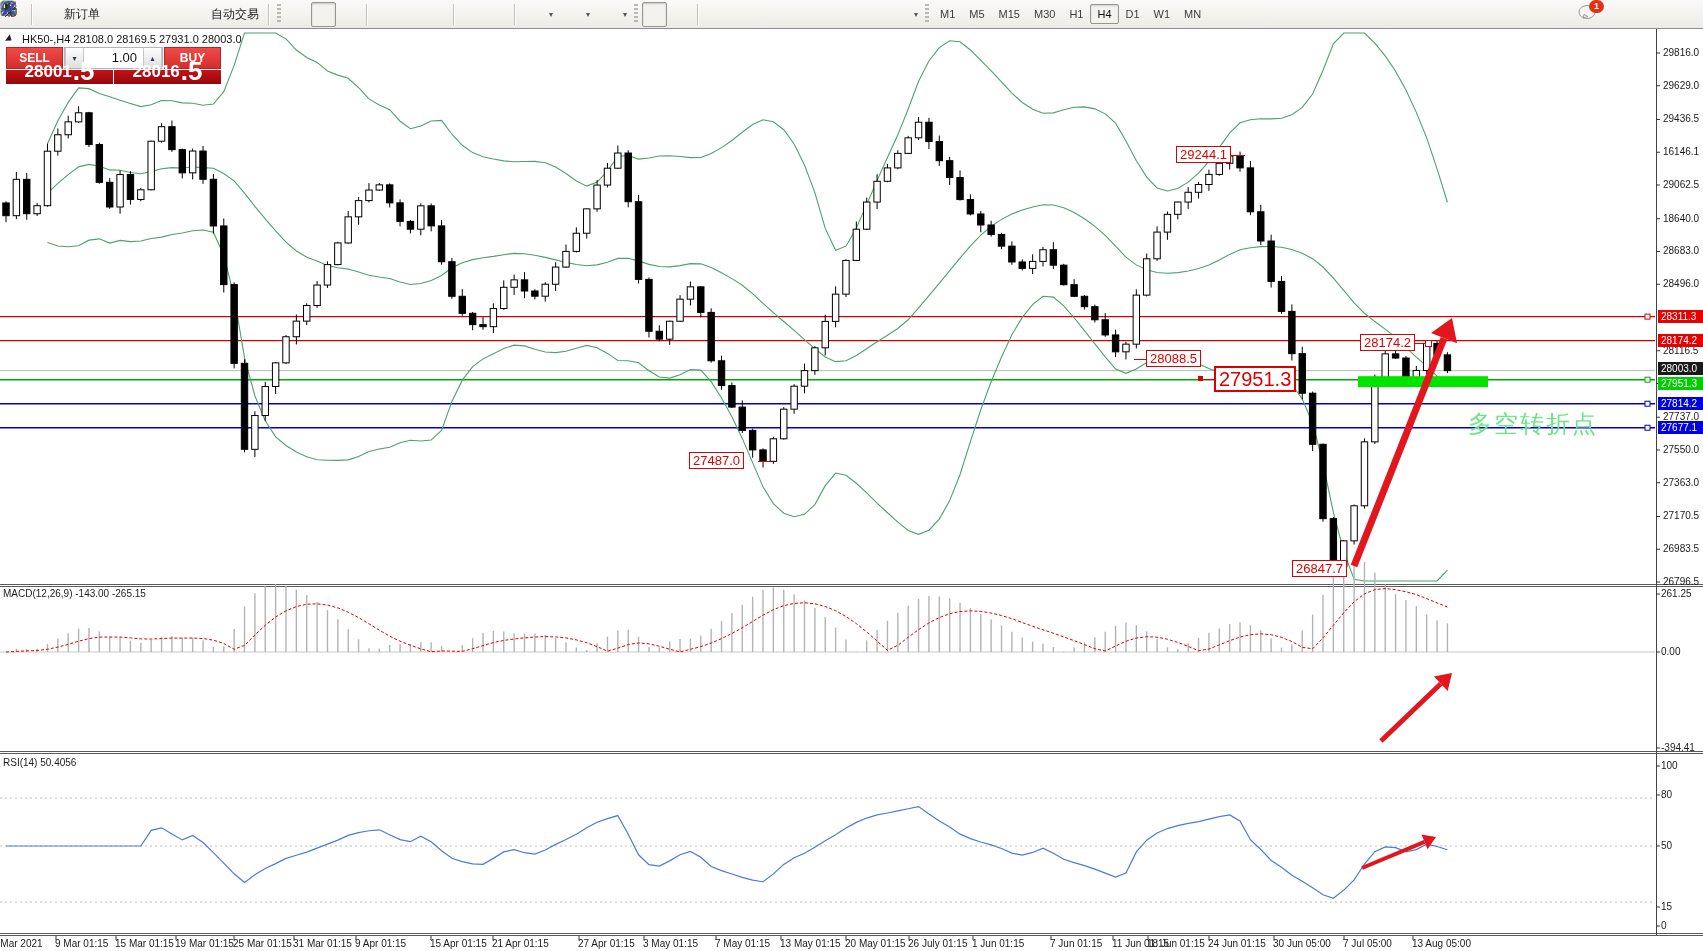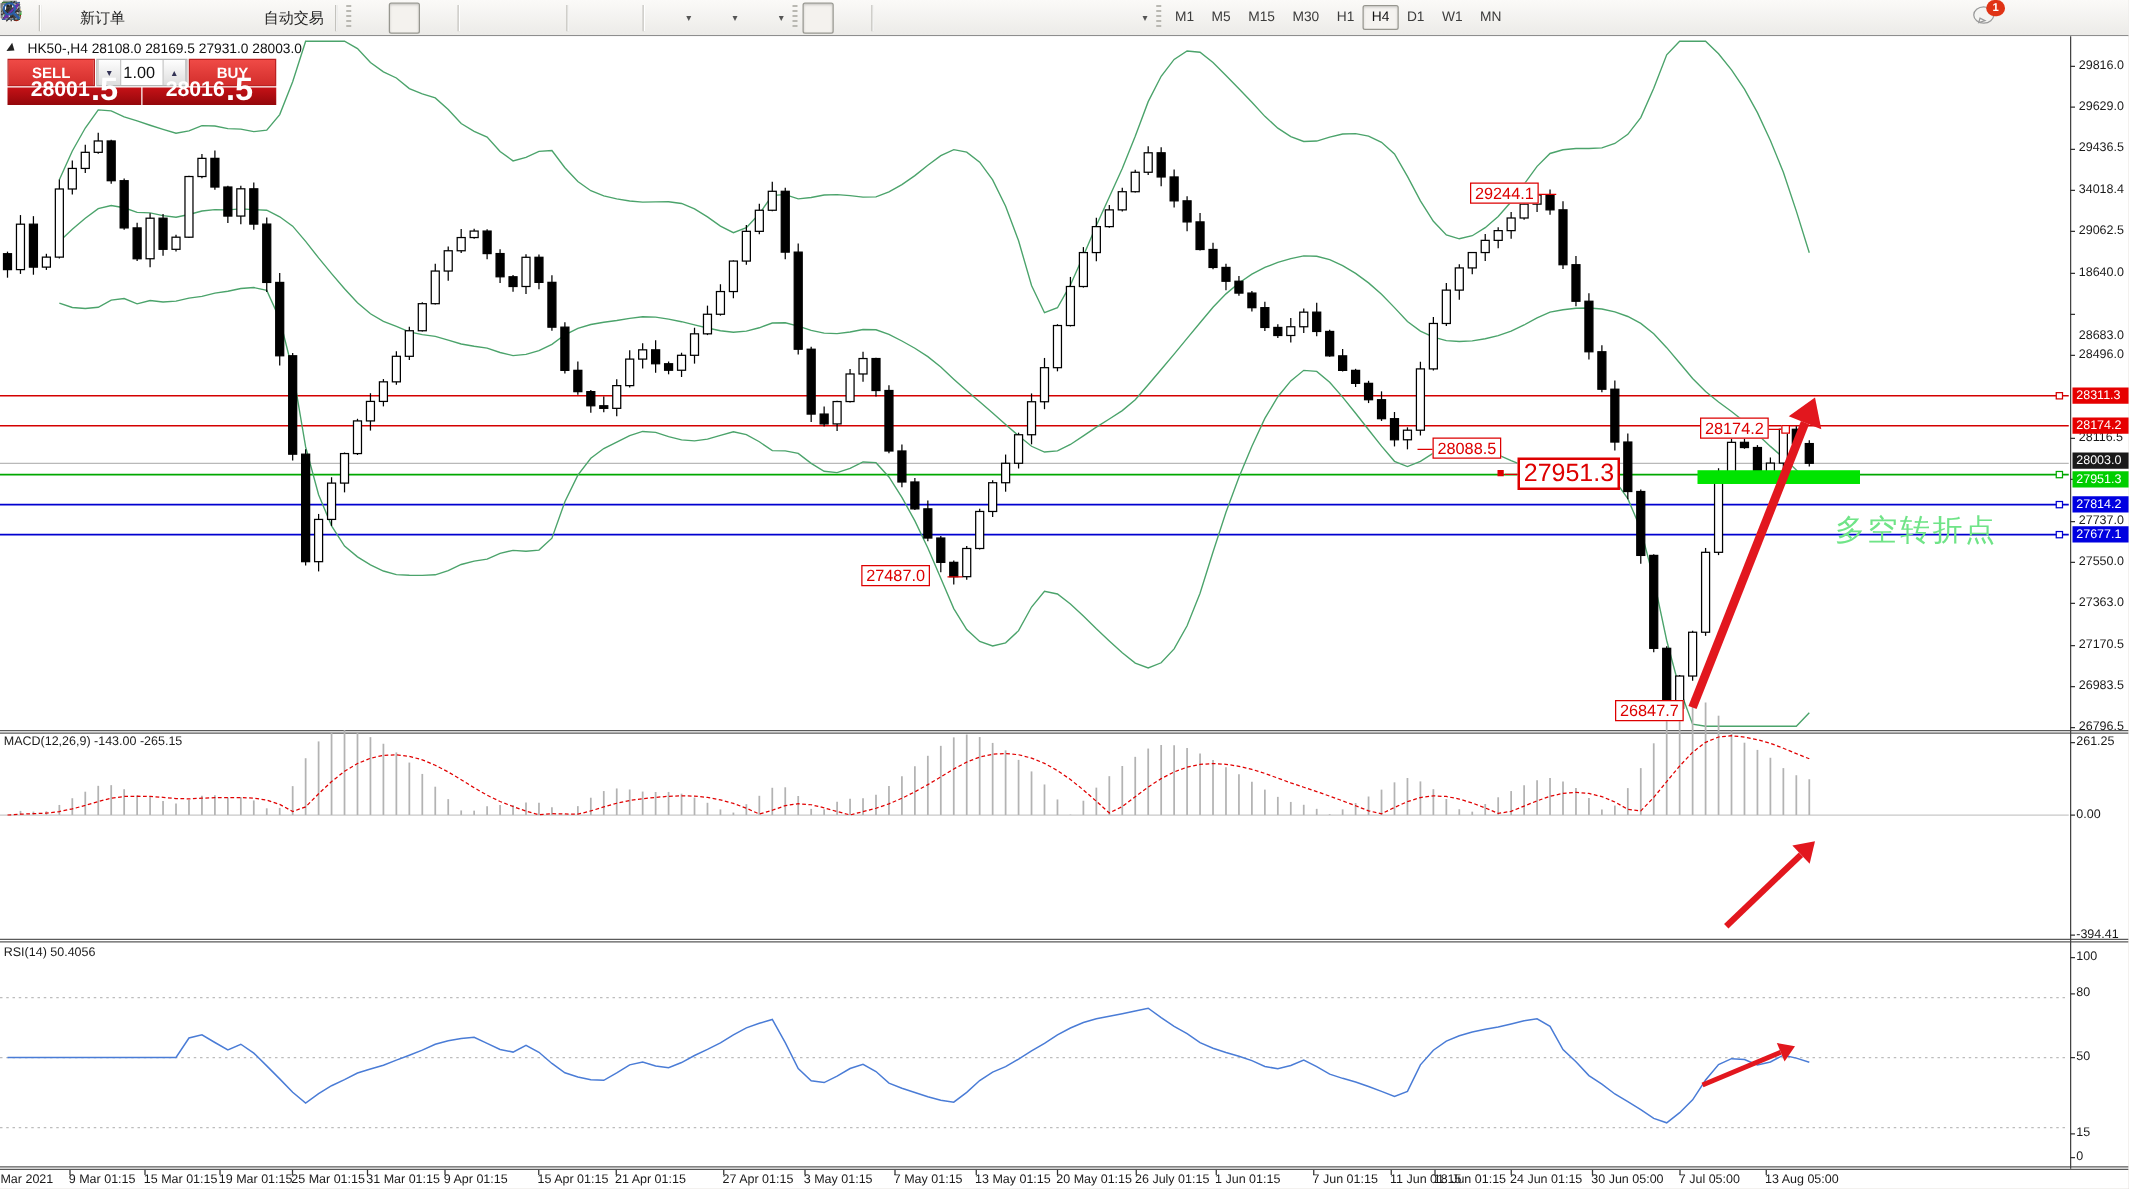--- a/index.html
+++ b/index.html
@@ -24,21 +24,21 @@
   #noti-wrap{position:relative;width:24px;height:24px;}
   #noti-badge{position:absolute;right:-3px;top:-2px;min-width:13px;height:13px;border-radius:8px;
     background:#e03315;color:#fff;font-size:9px;line-height:13px;text-align:center;font-weight:bold;padding:0 1px;}
   
   #chart-title{position:absolute;left:22px;top:33px;font-size:11px;color:#111;}
   #title-tri{position:absolute;left:7px;top:35px;width:0;height:0;
      border-left:5px solid #222;border-top:4px solid transparent;border-bottom:4px solid transparent;
      transform:rotate(35deg);}
   #trade{position:absolute;left:6px;top:47px;width:215px;}
   .trow1{display:flex;height:22px;gap:1px;}
-  .btn-sell,.btn-buy{width:70px;background:linear-gradient(#ef4a46,#d32e2c);color:#fff;font-size:12px;
+  .btn-sell,.btn-buy{width:57px;background:linear-gradient(#ef4a46,#d32e2c);color:#fff;font-size:12px;
      font-weight:bold;display:flex;align-items:center;justify-content:center;border:1px solid #b22;box-sizing:border-box;}
   .vol-wrap{flex:1;display:flex;border:1px solid #b5b5b5;background:#fff;box-sizing:border-box;}
   .vol-btn{width:17px;background:linear-gradient(#fefefe,#dedede);color:#335;font-size:8px;
      display:flex;align-items:center;justify-content:center;border-left:1px solid #c8c8c8;border-right:1px solid #c8c8c8;}
   .vol-val{flex:1;font-size:13px;color:#111;text-align:right;padding:2px 6px 0 0;}
   .trow2{display:flex;height:14px;gap:1px;margin-top:1px;}
   .price-box{flex:1;background:linear-gradient(#c51217,#94070b);color:#fff;display:flex;
      align-items:flex-end;justify-content:center;padding-bottom:0;}
   .p-main{font-size:17px;font-weight:bold;line-height:25px;}
   .p-frac{font-size:26px;font-weight:bold;line-height:26px;margin-left:1px;}
@@ -815,24 +815,24 @@
   </div>
 </div>
 
 <div class="ind-label" style="top:588px">MACD(12,26,9) -143.00 -265.15</div>
 <div class="ind-label" style="top:757px">RSI(14) 50.4056</div>
 <div id="cn-note" style="color: rgb(111, 228, 135);">多空转折点</div>
 <div id="gen-overlays">
       <div class="tick-label" style="top: 47px;">29816.0</div>
       <div class="tick-label" style="top: 79.7614px;">29629.0</div>
       <div class="tick-label" style="top: 113.486px;">29436.5</div>
-      <div class="tick-label" style="top: 146.248px;">34018.4</div>
+      <div class="tick-label" style="top: 146.248px;">16146.1</div>
       <div class="tick-label" style="top: 179.009px; text-align: center;">29062.5</div>
       <div class="tick-label" style="top: 212.734px;">18640.0</div>
-      <div class="tick-label" style="top: 245.495px; margin-top: 18px;">28683.0</div>
+      <div class="tick-label" style="top: 245.495px;">28683.0</div>
       <div class="tick-label" style="top: 278.257px;">28496.0</div>
       <div class="tick-label" style="top: 344.743px;">28116.5</div>
       <div class="tick-label" style="top: 377.505px;">27929.5</div>
       <div class="tick-label" style="top: 411.23px;">27737.0</div>
       <div class="tick-label" style="top: 443.991px;">27550.0</div>
       <div class="tick-label" style="top: 476.752px;">27363.0</div>
       <div class="tick-label" style="top: 510.477px;">27170.5</div>
       <div class="tick-label" style="top: 543.239px;">26983.5</div>
       <div class="tick-label" style="top: 576px;">26796.5</div>
       <div class="tag" style="top: 310.115px; background: rgb(230, 0, 0);">28311.3</div>

